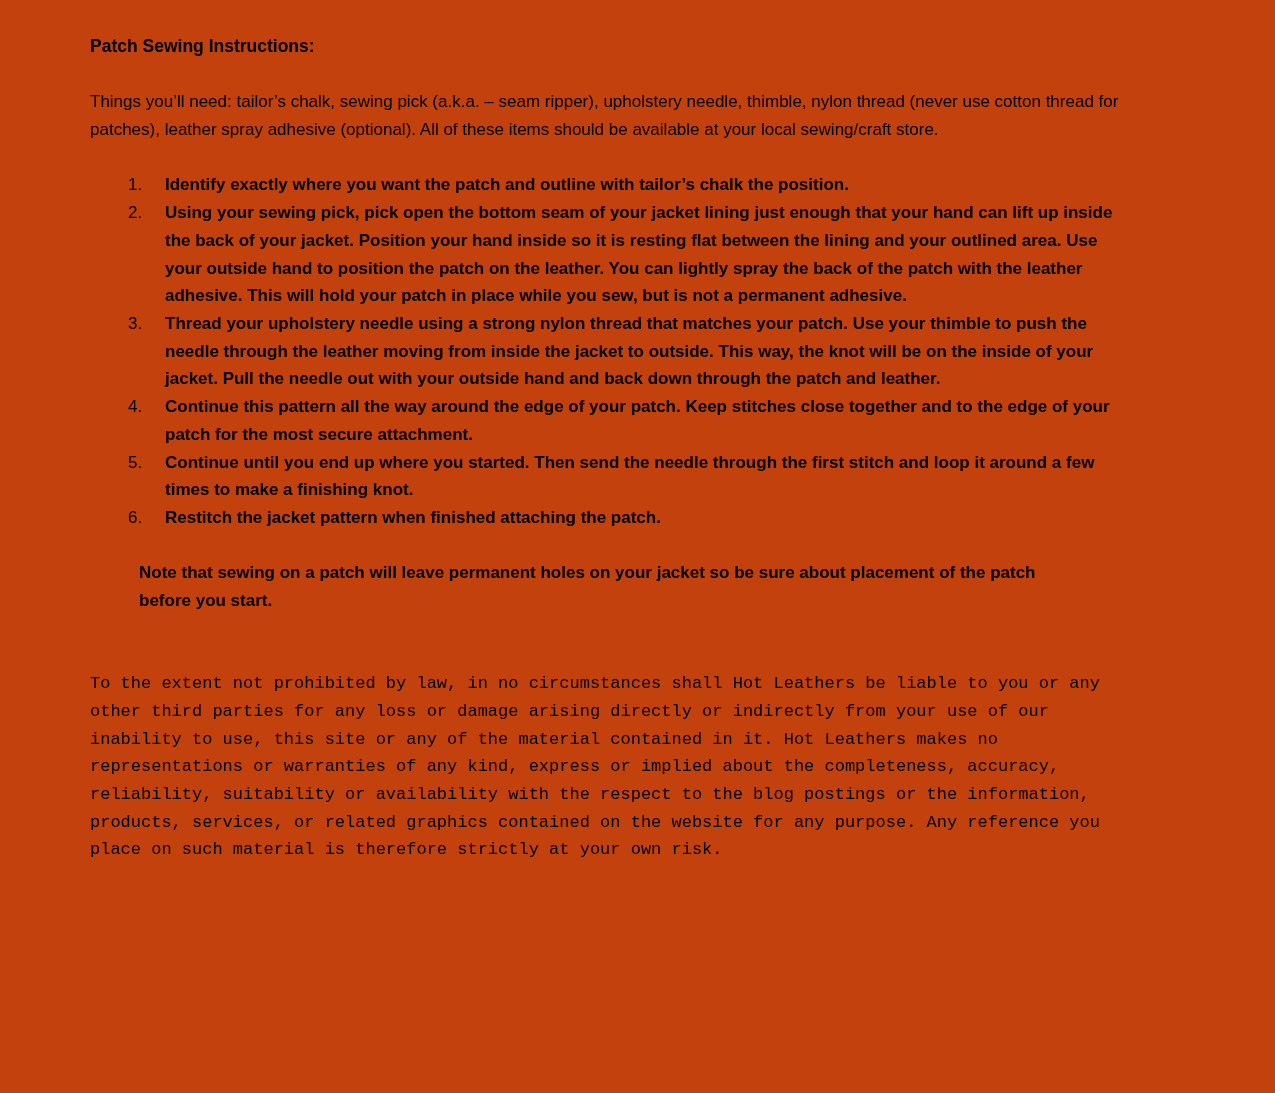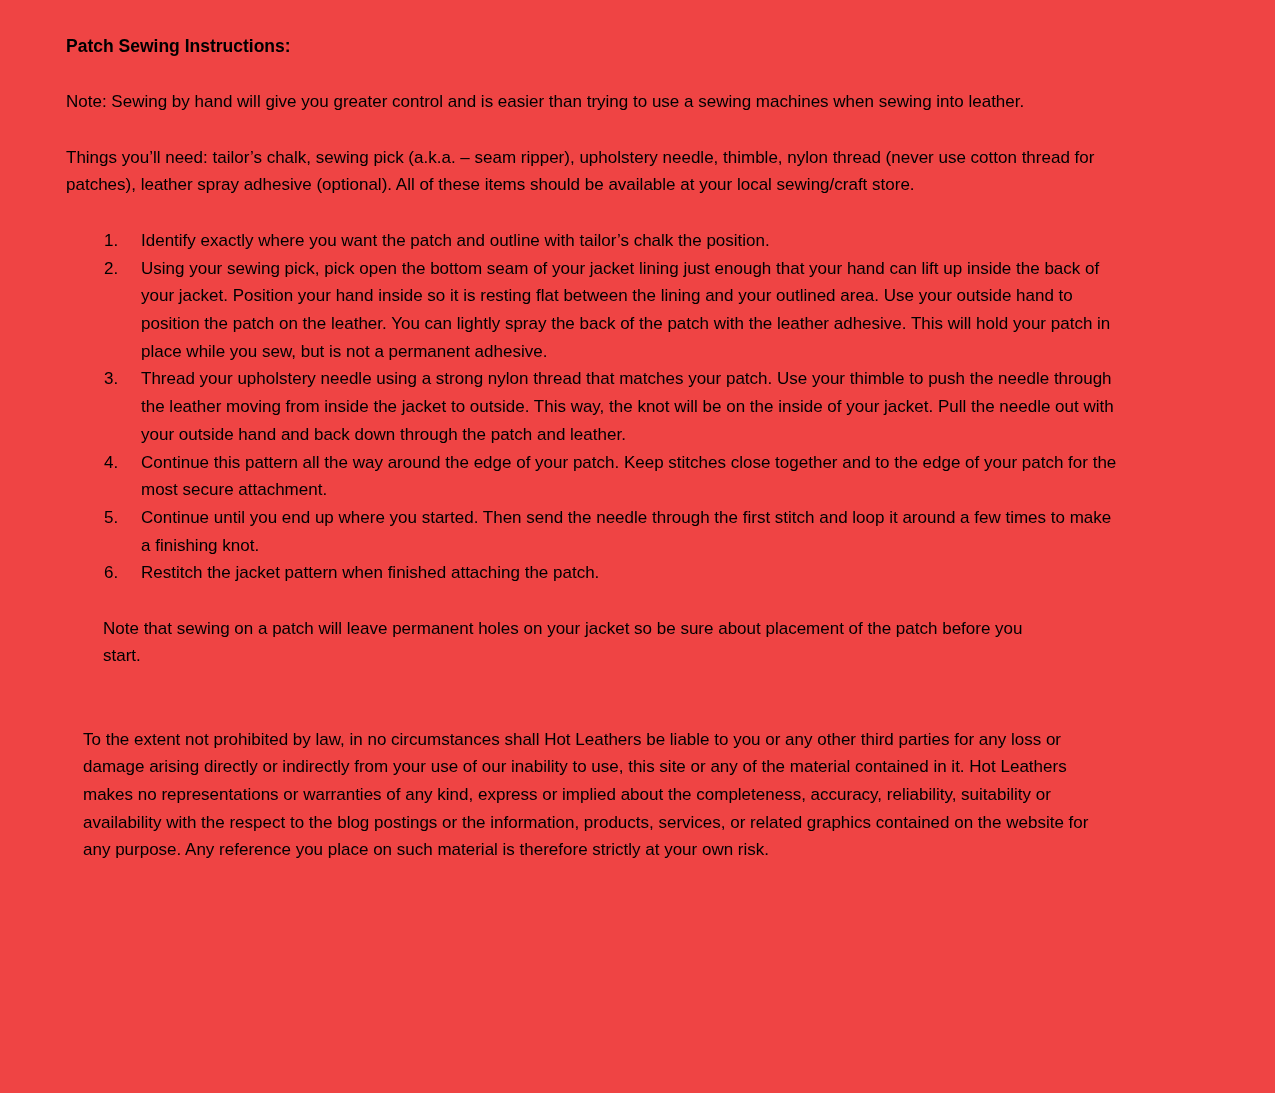--- a/index.html
+++ b/index.html
@@ -4,23 +4,23 @@
 <style>
   html, body {
     margin: 0;
     padding: 0;
     background: #ffffff;
   }
   .page {
     position: relative;
     width: 1275px;
     height: 1093px;
-    background: #ef4444;
+    background: #c2410c;
     box-sizing: border-box;
-    padding: 33px 150px 0 66px;
+    padding: 33px 150px 0 90px;
     font-family: "Liberation Sans", "DejaVu Sans", sans-serif;
     font-size: 17px;
     line-height: 27.7px;
     color: #000000;
     overflow: hidden;
   }
   .doc-title {
     font-size: 17.5px;
     font-weight: 700;
     margin: 0 0 27.7px 0;
@@ -34,40 +34,42 @@
   .step {
     display: flex;
     align-items: flex-start;
   }
   .step-num {
     flex: 0 0 37px;
     margin-left: 38px;
   }
   .step-text {
     flex: 1 1 auto;
+    font-weight: bold;
   }
   .note-block {
     margin: 0 0 55.4px 37px;
     width: 933px;
   }
   .note-block p {
-    margin: 0;
+    margin: 12px;
+    font-weight: bold;
   }
   .disclaimer {
-    margin: 17px;
+    margin: 0;
+    font-family: Liberation Mono, monospace;
   }
 </style>
 </head>
 <body>
 
 <div class="page">
 
   <h1 class="doc-title">Patch Sewing Instructions:</h1>
 
-  <p class="para">Note: Sewing by hand will give you greater control and is easier than trying to use a sewing machines when sewing into leather.</p>
 
   <p class="para">Things you’ll need: tailor’s chalk, sewing pick (a.k.a. – seam ripper), upholstery needle, thimble, nylon thread (never use cotton thread for patches), leather spray adhesive (optional). All of these items should be available at your local sewing/craft store.</p>
 
   <div class="steps">
     <div class="step">
       <span class="step-num">1.</span>
       <span class="step-text">Identify exactly where you want the patch and outline with tailor’s chalk the position.</span>
     </div>
     <div class="step">
       <span class="step-num">2.</span>

